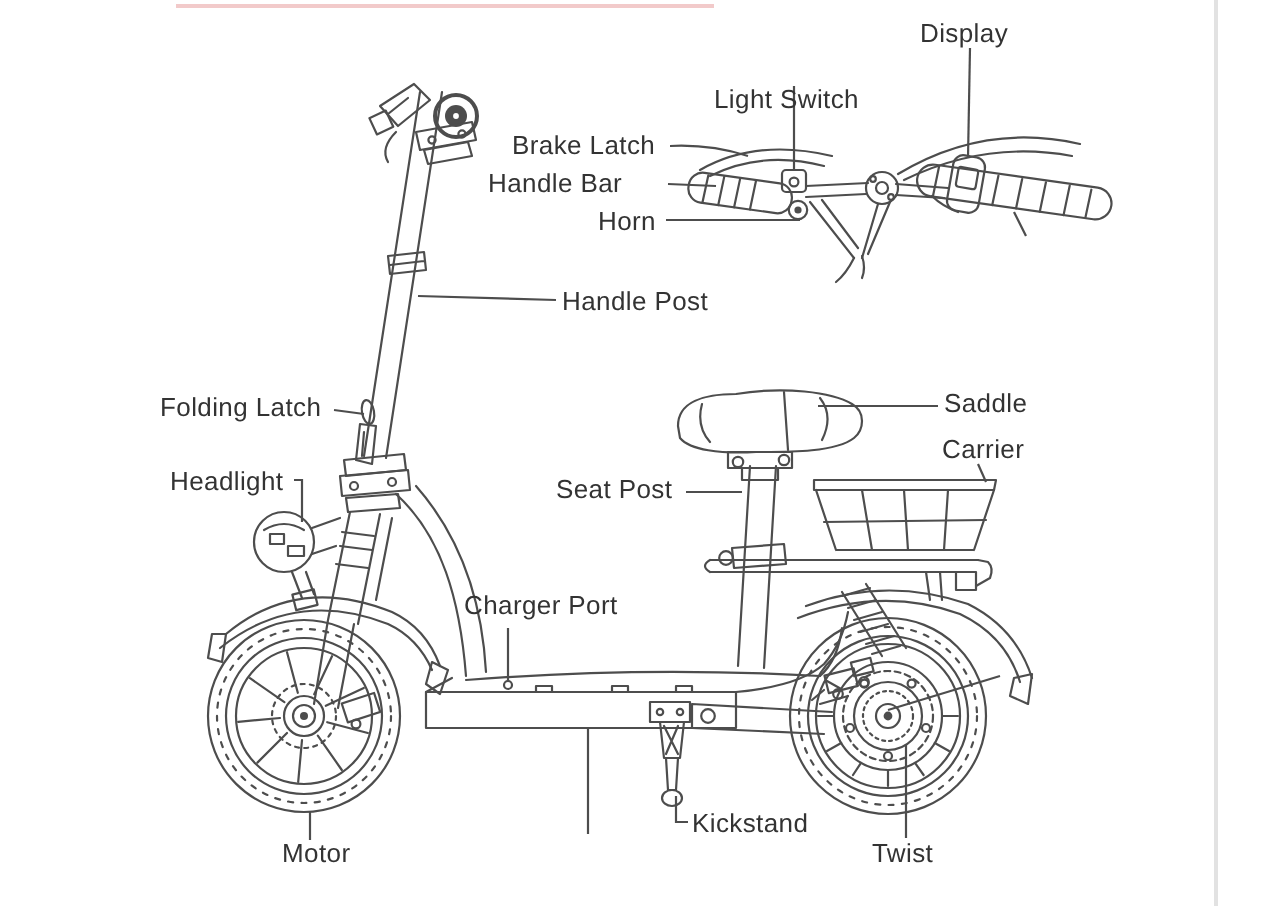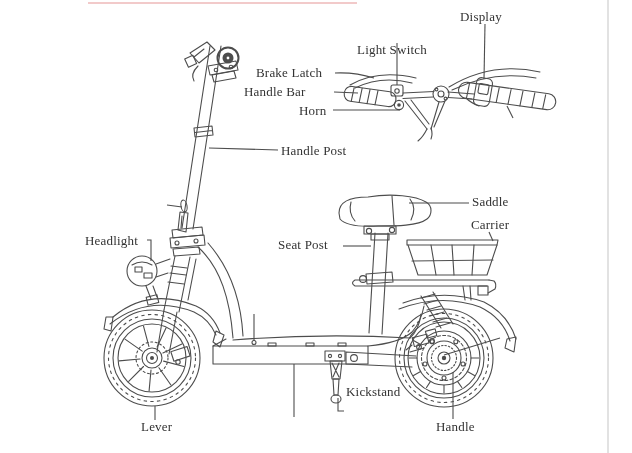--- a/index.html
+++ b/index.html
@@ -5,21 +5,21 @@
   :root{
     --ink:#4d4d4d;
     --label:#333333;
     --accent:#f2caca;
     --border:#e2e2e2;
     --bg:#ffffff;
   }
   html,body{margin:0;padding:0;background:var(--bg);}
   #stage{
     position:relative;width:616px;height:453px;background:var(--bg);
-    overflow:hidden;font-family:Liberation Serif, serif;
+    overflow:hidden;font-family:Liberation Sans, sans-serif;
   }
   #top-accent{position:absolute;left:88px;top:2px;width:269px;height:2px;background:var(--accent);}
   #right-border{position:absolute;left:607px;top:0;width:2px;height:453px;background:var(--border);}
   svg{position:absolute;left:0;top:0;}
   .art{stroke:var(--ink);fill:none;stroke-width:1.1;stroke-linecap:round;stroke-linejoin:round;}
   .art-thick{stroke:var(--ink);fill:none;stroke-width:2;}
   .art-fill{fill:var(--ink);stroke:none;}
   .art-white{fill:#ffffff;stroke:var(--ink);stroke-width:1.1;}
   .leader{stroke:var(--ink);fill:none;stroke-width:1.1;stroke-linecap:butt;}
   .label{
@@ -269,20 +269,22 @@
       <path class="leader" d="M453,372 L453,419"></path>
     </g>
   </svg>
 
   <div class="label" style="left:460px;top:9px">Display</div>
   <div class="label" style="left:357px;top:42px">Light Switch</div>
   <div class="label" style="left:256px;top:65px">Brake Latch</div>
   <div class="label" style="left:244px;top:84px">Handle Bar</div>
   <div class="label" style="left:299px;top:103px">Horn</div>
   <div class="label" style="left:281px;top:143px">Handle Post</div>
+  <div class="label" style="left:80px;top:196px">Folding Latch</div>
   <div class="label" style="left:472px;top:194px">Saddle</div>
   <div class="label" style="left:471px;top:217px">Carrier</div>
   <div class="label" style="left:85px;top:233px">Headlight</div>
   <div class="label" style="left:278px;top:237px">Seat Post</div>
-  <div class="label" style="left:141px;top:419px">Lever</div>
-  <div class="label" style="left:346px;top:384px">Kickstand</div>
-  <div class="label" style="left:436px;top:419px">Handle</div>
+  <div class="label" style="left:232px;top:295px">Charger Port</div>
+  <div class="label" style="left:141px;top:419px">Motor</div>
+  <div class="label" style="left:346px;top:404px">Kickstand</div>
+  <div class="label" style="left:436px;top:419px">Twist</div>
 </div>
 
 </body></html>

